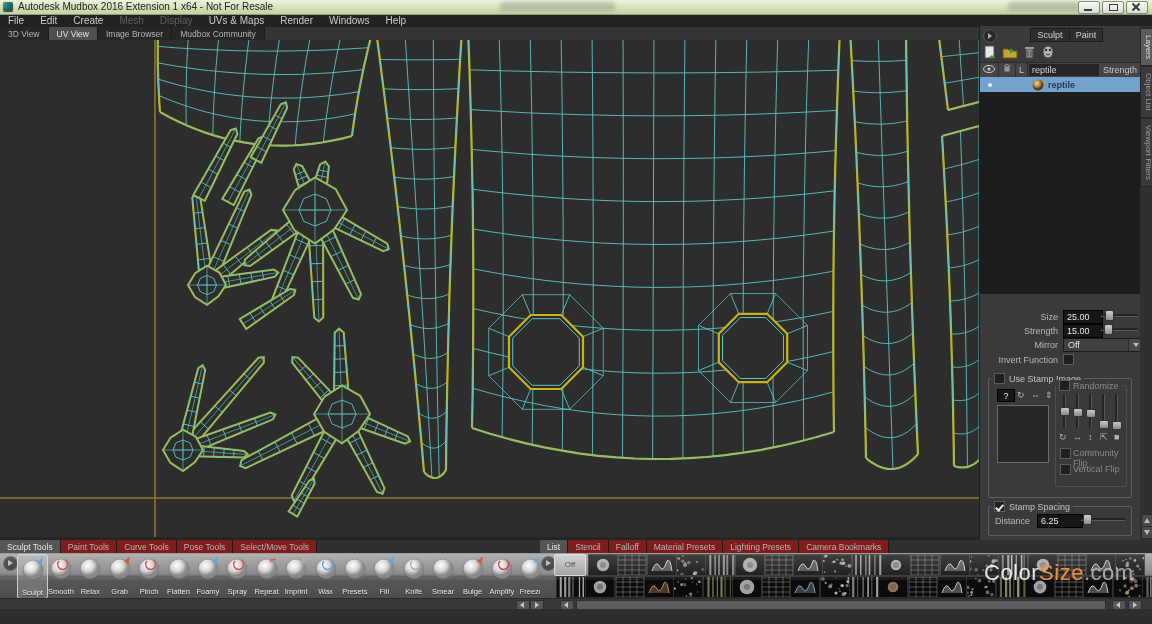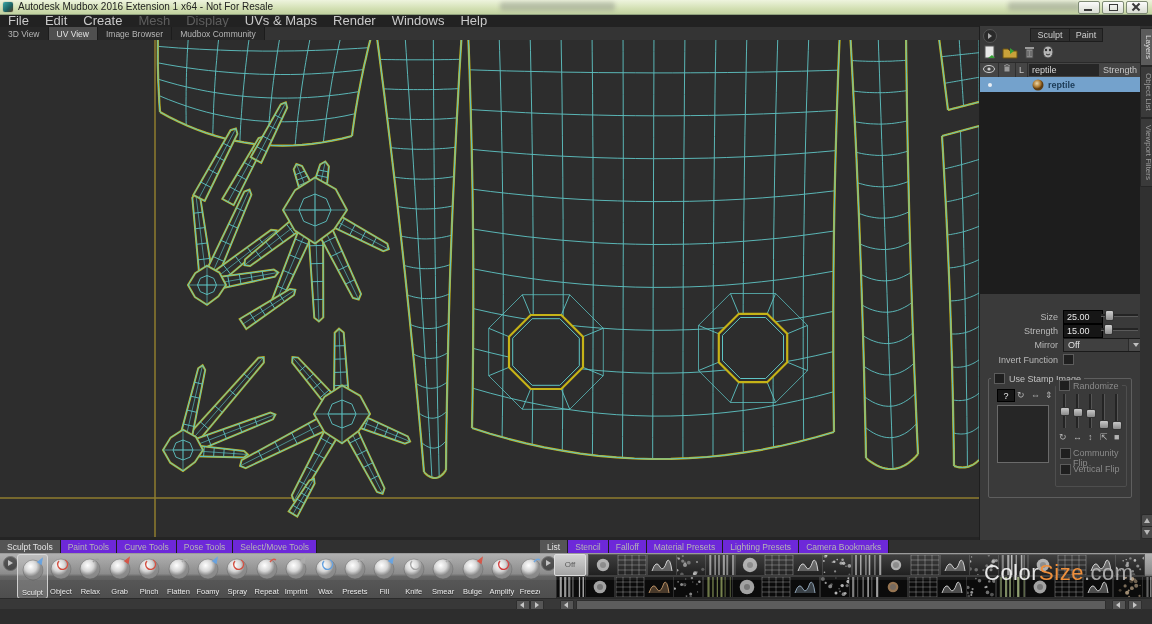--- a/index.html
+++ b/index.html
@@ -18,21 +18,21 @@
   .win-controls{position:absolute;right:4px;top:1px;display:flex;gap:2px;}
   .win-btn{width:20px;height:11px;border:1px solid #7e8a74;border-radius:2px;
     background:linear-gradient(#fbfbfb,#d9ddd2);position:relative;}
   .win-btn .bar{position:absolute;left:5px;bottom:2px;width:8px;height:2px;background:#3a3a3a;}
   .win-btn .box{position:absolute;left:6px;top:2px;width:7px;height:5px;border:1.5px solid #3a3a3a;}
   .win-btn .x1,.win-btn .x2{position:absolute;left:4px;top:4px;width:10px;height:2px;background:#3a3a3a;}
   .win-btn .x1{transform:rotate(45deg);} .win-btn .x2{transform:rotate(-45deg);}
   
   .menubar{position:absolute;left:0;top:15px;width:1152px;height:12px;background:#222;
     display:flex;align-items:center;}
-  .menu-item{font-size:13px;color:#c9c9c9;padding:0 8px;line-height:12px;}
+  .menu-item{font-size:10px;color:#c9c9c9;padding:0 8px;line-height:12px;}
   .menu-item.disabled{color:#5e5e5e;}
   
   .tabbar{position:absolute;left:0;top:27px;width:979px;height:13px;background:#343434;display:flex;}
   .vtab{font-size:8.5px;color:#b5b5b5;background:#272727;border-right:1px solid #1c1c1c;
     padding:1px 8px 0 8px;line-height:12px;}
   .vtab.active{background:#4f4f4f;color:#e3e3e3;}
   
   
   .viewport{position:absolute;left:0;top:40px;width:979px;height:497px;background:#2d2d2d;
     border-bottom:3px solid #242424;overflow:hidden;}
@@ -90,21 +90,21 @@
     border:1px solid #262626;}
   .side-tab.active{background:#5b5b5b;color:#dedede;}
   .strip-btn{position:absolute;left:1px;width:11px;height:11px;background:#4a4a4a;border:1px solid #2a2a2a;border-radius:2px;}
   .strip-btn .up{position:absolute;left:2px;top:3px;width:0;height:0;border-bottom:5px solid #b8b8b8;
     border-left:3.5px solid transparent;border-right:3.5px solid transparent;}
   .strip-btn .down{position:absolute;left:2px;top:3px;width:0;height:0;border-top:5px solid #b8b8b8;
     border-left:3.5px solid transparent;border-right:3.5px solid transparent;}
   
   .tool-tray{position:absolute;left:0;top:540px;width:1152px;height:68px;background:#3a3a3a;}
   .tray-tabrow{position:absolute;left:0;top:0;width:1152px;height:13px;background:#303030;display:flex;}
-  .ttab{font-size:8.5px;color:#b5b5b5;background:#6d28d9;border-right:1px solid #1c1c1c;
+  .ttab{font-size:8.5px;color:#b5b5b5;background:#7f1d1d;border-right:1px solid #1c1c1c;
     padding:1px 7px 0 7px;line-height:12px;white-space:nowrap;}
   .ttab.active{background:#555;color:#e5e5e5;}
   .stamp-tabs{position:absolute;left:540px;top:0;height:13px;display:flex;}
   .tray-body{position:absolute;left:0;top:13px;width:1152px;height:45px;
     background:linear-gradient(#9b9b9b 0%,#7f7f7f 46%,#585858 52%,#4e4e4e 100%);}
   .tools{position:absolute;left:0;top:13px;width:540px;height:45px;overflow:hidden;}
   .tool{position:absolute;top:1px;width:29px;height:43px;text-align:center;}
   .tool .tlabel{position:absolute;left:-6px;right:-6px;bottom:1px;font-size:7.5px;color:#ececec;
     text-shadow:0 1px 1px rgba(0,0,0,.5);white-space:nowrap;}
   .tool.selected{border:1px solid #cfcfcf;border-radius:3px;background:rgba(255,255,255,.18);}
@@ -714,20 +714,32 @@
           <div class="mini-icon" style="left:32px;top:46px">↕</div>
           <div class="mini-icon" style="left:44px;top:46px">⇱</div>
           <div class="mini-icon" style="left:58px;top:46px">■</div>
           <div class="checkbox" style="left:4px;top:62px"></div>
           <span class="grayed" style="position:absolute;left:17px;top:62px">Community Flip</span>
           <div class="checkbox" style="left:4px;top:78px"></div>
           <span class="grayed" style="position:absolute;left:17px;top:78px">Vertical Flip</span>
         </div>
       </div>
 
+      <div class="groupbox" style="left:8px;top:212px;width:142px;height:28px">
+        <div class="group-title" style="left:2px;display:flex;gap:4px;align-items:center;">
+          <div class="checkbox checked" style="position:relative;left:0;top:0"></div>
+          <span>Stamp Spacing</span>
+        </div>
+        <div style="position:absolute;left:6px;top:9px;color:#b8b8b8">Distance</div>
+        <div class="prop-box" style="left:48px;top:7px;width:38px">6.25</div>
+        <div class="slider" style="left:92px;top:7px;width:44px">
+            <div class="track"></div>
+            <div class="handle" style="left:2px"></div>
+          </div>
+      </div>
     </div>
 
     <div class="side-strip">
       <div class="side-tab active" style="top:2px">Layers</div>
       <div class="side-tab" style="top:40px">Object List</div>
       <div class="side-tab" style="top:92px">Viewport Filters</div>
       <div class="strip-btn" style="top:488px">
           <div class="up"></div>
         </div>
       <div class="strip-btn" style="top:500px">
@@ -771,21 +783,21 @@
         <div class="tool" style="left: 46.4px;"><svg width="26" height="26" style="margin-top: 2px;">
             <defs>
               <radialGradient id="b1" cx="38%" cy="32%">
                 <stop offset="0%" stop-color="#ffffff"></stop>
                 <stop offset="60%" stop-color="#cfcfcf"></stop>
                 <stop offset="100%" stop-color="#7e7e7e"></stop>
               </radialGradient>
             </defs>
             <circle cx="13" cy="13" r="10" fill="url(#b1)" stroke="#555" stroke-width="0.5"></circle>
             <path d="M17 4 a5 5 0 1 1 -6 1" fill="none" stroke="#cc3322" stroke-width="1.4"></path>
-          </svg><div class="tlabel">Object</div></div>
+          </svg><div class="tlabel">Smooth</div></div>
         <div class="tool" style="left: 75.8px;"><svg width="26" height="26" style="margin-top: 2px;">
             <defs>
               <radialGradient id="b2" cx="38%" cy="32%">
                 <stop offset="0%" stop-color="#ffffff"></stop>
                 <stop offset="60%" stop-color="#cfcfcf"></stop>
                 <stop offset="100%" stop-color="#7e7e7e"></stop>
               </radialGradient>
             </defs>
             <circle cx="13" cy="13" r="10" fill="url(#b2)" stroke="#555" stroke-width="0.5"></circle>
             <path d="M16 6 q3 -4 6 -2" fill="none" stroke="#888" stroke-width="1.4"></path>

